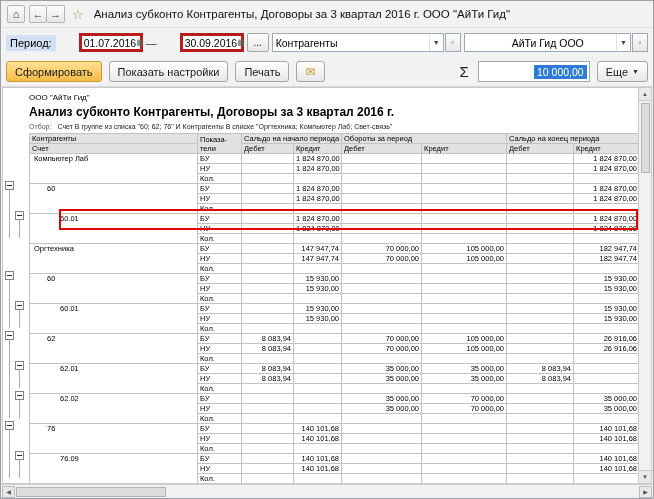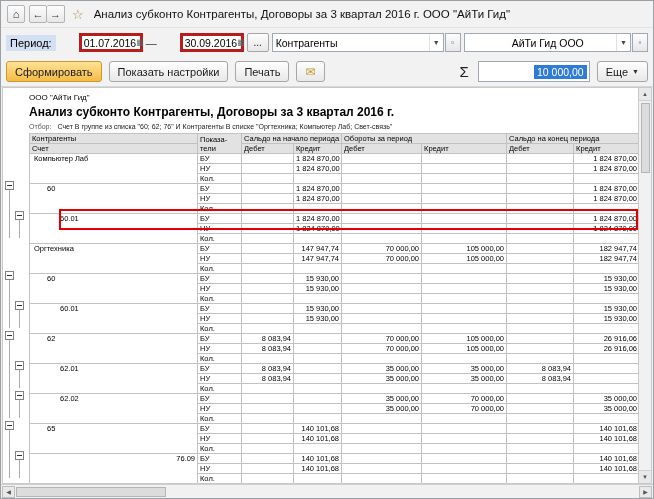--- a/index.html
+++ b/index.html
@@ -459,49 +459,49 @@
               <tr>
                 <td class="ind">Кол.</td>
                 <td class="num"></td>
                 <td class="num"></td>
                 <td class="num"></td>
                 <td class="num"></td>
                 <td class="num"></td>
                 <td class="num"></td>
               </tr>
               <tr>
-                <td class="name" rowspan="3" style="padding-left: 17px;">65</td>
-                <td class="ind">БУ</td>
-                <td class="num"></td>
-                <td class="num">140 101,68</td>
-                <td class="num"></td>
-                <td class="num"></td>
-                <td class="num"></td>
-                <td class="num">140 101,68</td>
-              </tr>
-              <tr>
-                <td class="ind">НУ</td>
-                <td class="num"></td>
-                <td class="num">140 101,68</td>
-                <td class="num"></td>
-                <td class="num"></td>
-                <td class="num"></td>
-                <td class="num">140 101,68</td>
-              </tr>
-              <tr>
-                <td class="ind">Кол.</td>
-                <td class="num"></td>
-                <td class="num"></td>
-                <td class="num"></td>
-                <td class="num"></td>
-                <td class="num"></td>
-                <td class="num"></td>
-              </tr>
-              <tr>
-                <td class="name" rowspan="3" style="padding-left: 30px; text-align: right;">76.09</td>
+                <td class="name" rowspan="3" style="padding-left: 17px;">76</td>
+                <td class="ind">БУ</td>
+                <td class="num"></td>
+                <td class="num">140 101,68</td>
+                <td class="num"></td>
+                <td class="num"></td>
+                <td class="num"></td>
+                <td class="num">140 101,68</td>
+              </tr>
+              <tr>
+                <td class="ind">НУ</td>
+                <td class="num"></td>
+                <td class="num">140 101,68</td>
+                <td class="num"></td>
+                <td class="num"></td>
+                <td class="num"></td>
+                <td class="num">140 101,68</td>
+              </tr>
+              <tr>
+                <td class="ind">Кол.</td>
+                <td class="num"></td>
+                <td class="num"></td>
+                <td class="num"></td>
+                <td class="num"></td>
+                <td class="num"></td>
+                <td class="num"></td>
+              </tr>
+              <tr>
+                <td class="name" rowspan="3" style="padding-left: 30px;">76.09</td>
                 <td class="ind">БУ</td>
                 <td class="num"></td>
                 <td class="num">140 101,68</td>
                 <td class="num"></td>
                 <td class="num"></td>
                 <td class="num"></td>
                 <td class="num">140 101,68</td>
               </tr>
               <tr>
                 <td class="ind">НУ</td>

